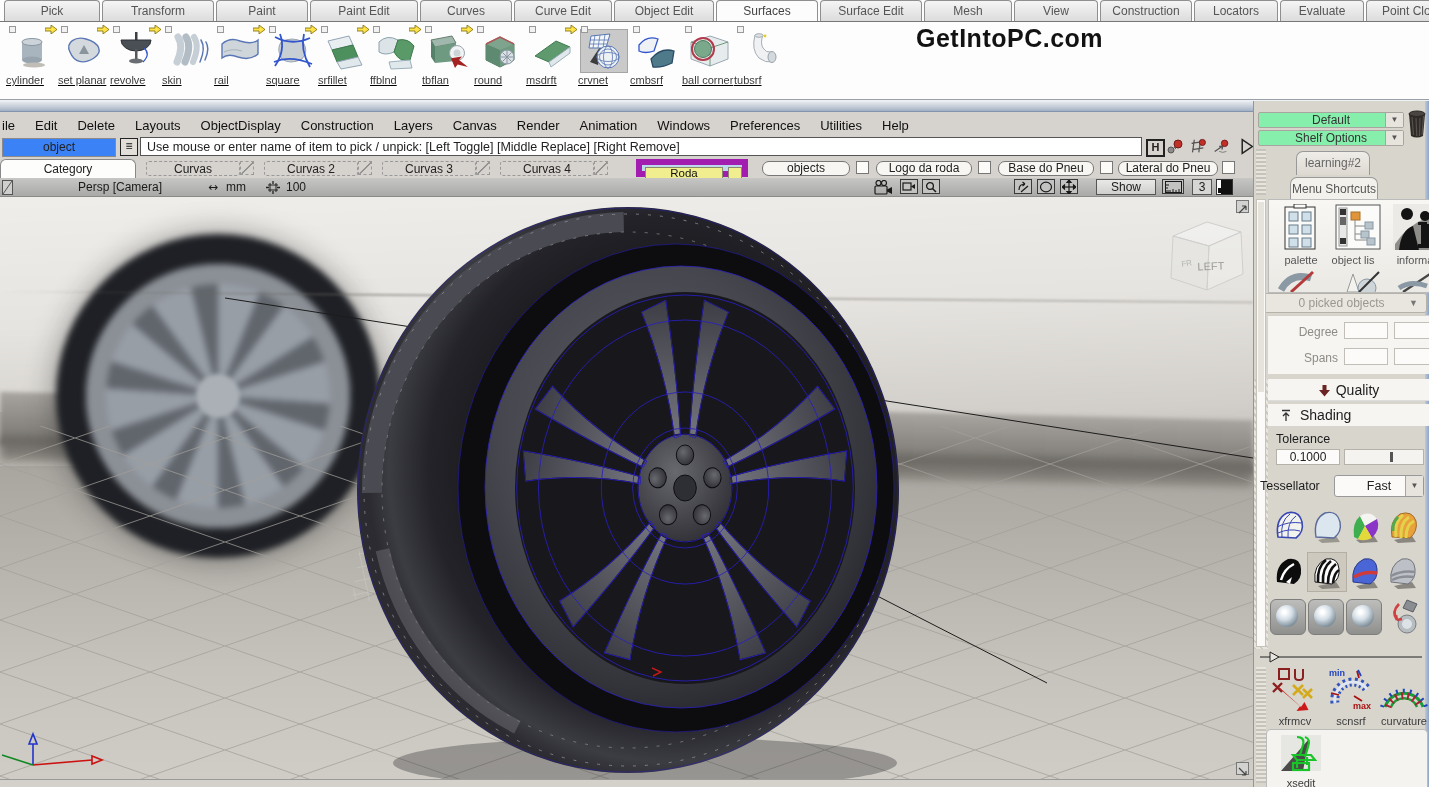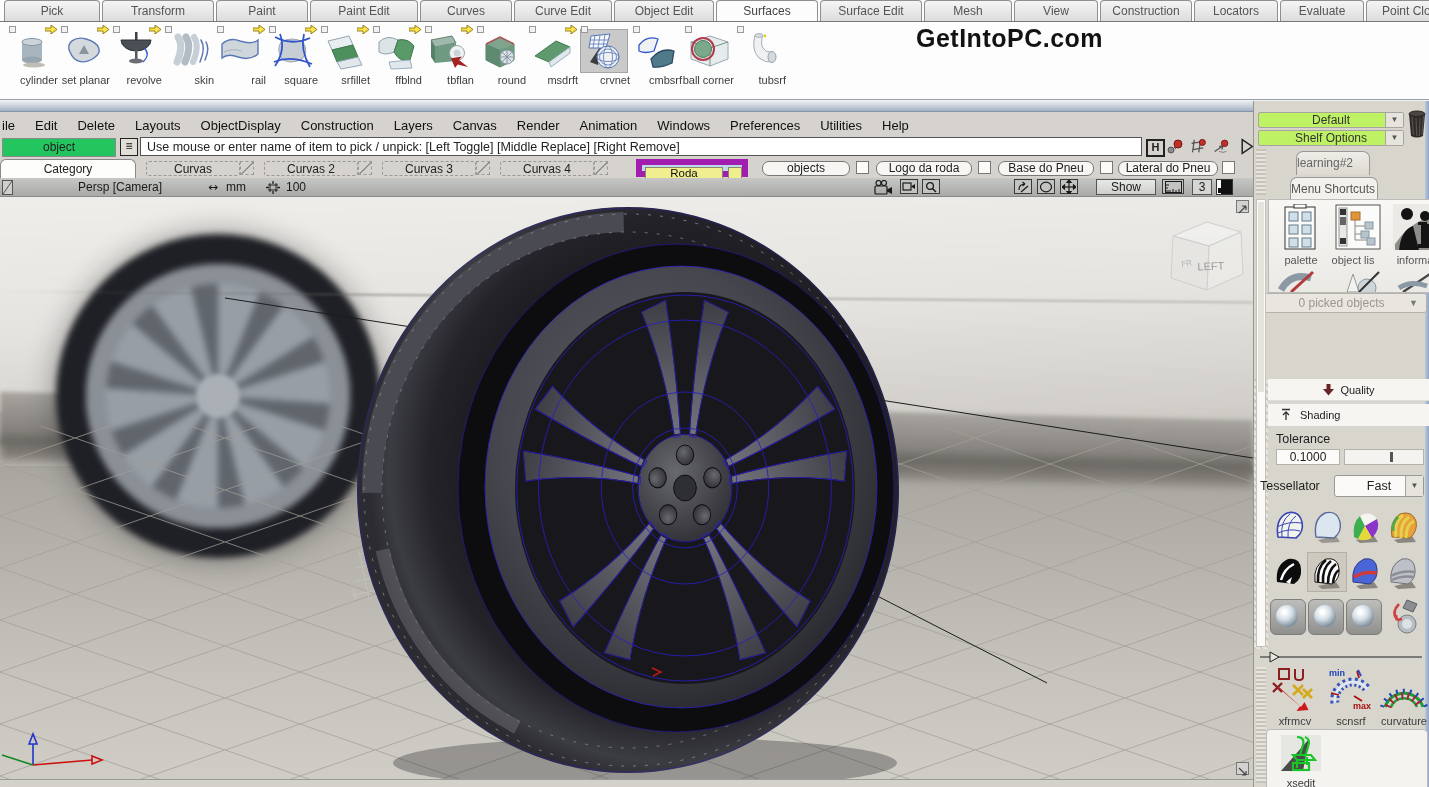--- a/index.html
+++ b/index.html
@@ -3,35 +3,35 @@
 <meta charset="utf-8">
 <style>
   html,body{margin:0;padding:0;background:#888;}
   #app{position:relative;width:1429px;height:787px;background:#d6d3ce;font-family:"Liberation Sans",sans-serif;overflow:hidden;}
   
   #toolbar{position:absolute;left:0;top:0;width:1429px;height:99px;background:#fdfdfd;border-bottom:1px solid #9aa0a8;}
   #ptabs{position:absolute;left:0;top:0;width:1429px;height:22px;display:flex;padding-left:4px;border-bottom:1px solid #777;box-sizing:border-box;}
   .ptab{flex:0 0 auto;height:21px;line-height:20px;margin-right:2px;background:linear-gradient(#f5f5f5,#dcdcdc);border:1px solid #8f8f8f;border-bottom:none;border-radius:4px 4px 0 0;font-size:12px;color:#555;text-align:center;box-sizing:border-box;}
   .ptab.active{background:#fcfcfc;color:#444;}
   #tools{position:absolute;left:6px;top:26px;display:flex;}
-  .tool{width:52px;position:relative;text-align:right;}
+  .tool{width:52px;position:relative;text-align:left;text-decoration:underline;}
   .ticon{width:46px;height:42px;margin:4px auto 0;display:flex;align-items:center;justify-content:center;}
   .ticon.sel{background:#c9c9c9;outline:1px solid #a5a5a5;}
   .tlabel{font-size:11px;color:#3c3c3c;margin-top:2px;white-space:nowrap;}
   .csq{position:absolute;top:0;left:3px;width:5px;height:5px;border:1px solid #999;background:#f2f2f2;}
   .oa{position:absolute;top:-1px;right:1px;}
   #watermark{position:absolute;left:916px;top:24px;font-size:25px;font-weight:bold;color:#121212;letter-spacing:.5px;}
   
   #sep{position:absolute;left:0;top:100px;width:1429px;height:12px;background:linear-gradient(#f2f4f7,#c9d0da 55%,#a3b0c4);border-bottom:1px solid #8494ad;box-sizing:border-box;}
   
   #menubar{position:absolute;left:0;top:113px;width:1429px;height:24px;background:#d6d3ce;display:flex;align-items:center;font-size:13px;color:#101010;}
   .mitem{padding:0 10px;}
   
   #promptrow{position:absolute;left:0;top:137px;width:1429px;height:21px;background:#d6d3ce;}
-  #selbox{position:absolute;left:2px;top:1px;width:112px;height:17px;background:#22c55e;border:1px solid #8a8a8a;font-size:12px;text-align:center;line-height:16px;color:#222;}
+  #selbox{position:absolute;left:2px;top:1px;width:112px;height:17px;background:#3b82f6;border:1px solid #8a8a8a;font-size:12px;text-align:center;line-height:16px;color:#222;}
   #listbtn{position:absolute;left:120px;top:1px;width:16px;height:16px;border:1px solid #222;background:#e2dfd8;font-size:12px;line-height:15px;text-align:center;color:#111;}
   #promptinput{position:absolute;left:140px;top:0px;width:994px;height:17px;background:#fff;border:1px solid #555;font-size:12.5px;color:#222;padding:0 0 0 6px;font-family:"Liberation Sans",sans-serif;}
   .pico{position:absolute;top:1px;width:18px;height:17px;}
   #hbox{position:absolute;left:1146px;top:2px;width:15px;height:14px;border:2px solid #222;font-weight:bold;font-size:11px;text-align:center;line-height:13px;color:#222;}
   
   #layerrow{position:absolute;left:0;top:158px;width:1429px;height:20px;background:#d6d3ce;}
   #cattab{position:absolute;left:0;top:1px;width:136px;height:19px;background:#fdfdfb;border:1px solid #888;border-bottom:none;border-radius:6px 6px 0 0;text-align:center;font-size:12px;line-height:18px;color:#222;box-sizing:border-box;}
   .ltab{position:absolute;top:3px;height:15px;background:#d6d3ce;border:1px dashed #999;border-radius:3px;font-size:12px;color:#222;text-align:center;line-height:14px;box-sizing:border-box;}
   .ldiag{position:absolute;top:3px;width:14px;height:14px;border:1px dashed #999;box-sizing:border-box;overflow:hidden;}
   .ldiag i{position:absolute;left:-2px;top:5px;width:18px;height:1px;background:#777;transform:rotate(-45deg);}
@@ -56,30 +56,30 @@
   #showbtn{position:absolute;left:1096px;top:1px;width:60px;height:16px;border:1px solid #555;background:linear-gradient(#e9e9e7,#cfcfcd);font-size:12px;text-align:center;line-height:14px;box-sizing:border-box;}
   #lvlbtn{position:absolute;left:1192px;top:1px;width:20px;height:16px;border:1px solid #555;background:#d6d6d4;font-size:12px;text-align:center;line-height:14px;box-sizing:border-box;}
   #blksq{position:absolute;left:1216px;top:1px;width:17px;height:16px;background:#fff;border:1px solid #333;box-sizing:border-box;}
   #blksq i{position:absolute;right:0;top:0;width:11px;height:14px;background:#111;}
   #blksq b{position:absolute;left:1px;bottom:1px;width:5px;height:5px;background:#111;}
   .cornerglyph{position:absolute;width:13px;height:13px;background:#d2d2d0;border:1px solid #777;box-sizing:border-box;}
   #viewcube{position:absolute;left:1163px;top:30px;}
   
   #panel{position:absolute;left:1253px;top:101px;width:176px;height:686px;background:#d8d5cd;border-left:1px solid #96968f;box-sizing:border-box;overflow:hidden;}
   #panel .blue-edge{position:absolute;right:0;top:0;width:4px;height:100%;background:linear-gradient(90deg,#bcc9dc,#8fa6c6);}
-  .drop{position:absolute;left:4px;width:146px;height:16px;background:#bef264;border:1px solid #a8a5a0;border-radius:2px;font-size:12px;color:#333;text-align:center;line-height:15px;box-sizing:border-box;}
+  .drop{position:absolute;left:4px;width:146px;height:16px;background:#86efac;border:1px solid #a8a5a0;border-radius:2px;font-size:12px;color:#333;text-align:center;line-height:15px;box-sizing:border-box;}
   .droparr{position:absolute;right:0;top:0;width:17px;height:14px;background:#e7e4dd;border-left:1px solid #a8a5a0;font-size:8px;color:#555;line-height:14px;text-align:center;}
-  .ptab2{position:absolute;border:1px solid #999;border-bottom:none;border-radius:7px 7px 0 0;font-size:12px;box-sizing:border-box;}
+  .ptab2{position:absolute;border:1px solid #999;border-bottom:none;border-radius:7px 7px 0 0;font-size:12px;text-align:center;box-sizing:border-box;}
   #shelficons{position:absolute;left:14px;top:98px;width:162px;height:94px;background:linear-gradient(#f8f7f4,#ebe9e4);border:1px solid #bbb;box-sizing:border-box;overflow:hidden;}
   .silabel{position:absolute;top:54px;font-size:11px;color:#555;text-align:center;width:56px;white-space:nowrap;overflow:hidden;}
   #pickedbar{position:absolute;left:2px;top:192px;width:171px;height:20px;background:#e9e6df;border:1px solid #b5b2aa;border-radius:3px;font-size:12px;color:#9a978f;text-align:center;line-height:18px;box-sizing:border-box;}
   #fieldsbox{position:absolute;left:14px;top:214px;width:162px;height:58px;background:#f6f5f2;border-top:1px solid #d5d2cb;}
   .flabel{position:absolute;width:56px;text-align:right;font-size:12px;color:#8f8c86;}
   .ffield{position:absolute;width:44px;height:17px;background:#fcfbf9;border:1px solid #c2bfb8;box-sizing:border-box;}
-  .secbar{position:absolute;left:14px;width:162px;height:22px;background:#f6f5f2;font-size:11px;color:#1c1c1c;box-sizing:border-box;}
+  .secbar{position:absolute;left:14px;width:162px;height:22px;background:#f6f5f2;font-size:14px;color:#1c1c1c;box-sizing:border-box;}
   #hatch{position:absolute;left:0;top:278px;width:14px;height:270px;background:repeating-linear-gradient(45deg,#ccc9c1 0 2px,#e7e4dd 2px 5px);}
   #pscroll{position:absolute;left:2px;top:98px;width:10px;height:448px;background:#fbfaf8;border:1px solid #c5c2ba;box-sizing:border-box;}
   #pscroll i{position:absolute;left:1px;top:2px;width:6px;height:190px;background:#e6e3dc;}
   .dotstrip{position:absolute;width:10px;background:repeating-linear-gradient(0deg,#c6c3bb 0 2px,#e7e4dd 2px 4px);}
   #tolfield{position:absolute;left:22px;top:348px;width:64px;height:16px;background:#fcfbf9;border:1px solid #b5b2aa;font-size:12px;text-align:center;color:#222;box-sizing:border-box;font-family:"Liberation Sans",sans-serif;}
   #tolslider{position:absolute;left:90px;top:348px;width:80px;height:16px;background:#f4f3f0;border:1px solid #b5b2aa;box-sizing:border-box;}
   #tolslider i{position:absolute;left:58%;top:2px;width:3px;height:10px;background:#555;}
   #tessdrop{position:absolute;left:80px;top:374px;width:90px;height:22px;background:#fbfaf8;border:1px solid #999;border-radius:3px;font-size:12.5px;text-align:center;line-height:20px;color:#222;box-sizing:border-box;}
   .pigrid{position:absolute;width:38px;height:38px;display:flex;align-items:center;justify-content:center;}
   .pigrid.sel{background:#cdc9be;outline:1px solid #b3afa4;}
@@ -733,20 +733,28 @@
           <path d="M44 2 L24 22" stroke="#333" stroke-width="2"></path>
         </svg>
       <svg style="position:absolute;left:124px;top:70px" width="46" height="24" viewBox="0 0 46 24">
           <path d="M40 2 L10 22" stroke="#444" stroke-width="2.4"></path>
           <path d="M6 18 Q18 10 34 16" stroke="#8a99a4" stroke-width="5" fill="none"></path>
         </svg>
     </div>
 
     <div id="pickedbar"><span>0 picked objects</span><span style="position:absolute;right:8px;top:0;font-size:9px;color:#777">▼</span></div>
 
+    <div id="fieldsbox">
+      <span class="flabel" style="left:14px;top:9px">Degree</span>
+      <div class="ffield" style="left:76px;top:6px"></div>
+      <div class="ffield" style="left:126px;top:6px;width:40px"></div>
+      <span class="flabel" style="left:14px;top:35px">Spans</span>
+      <div class="ffield" style="left:76px;top:32px"></div>
+      <div class="ffield" style="left:126px;top:32px;width:40px"></div>
+    </div>
 
     <div id="hatch"></div>
     <div id="pscroll">
         <i></i>
       </div>
 
     <div class="secbar" style="top:278px;border-bottom:1px solid #ddd;text-align:center;line-height:22px">
       <svg width="11" height="12" viewBox="0 0 11 12" style="vertical-align:-2px;margin-right:6px">
           <path d="M3.5 0 h4 v5 h3.5 L5.5 11.5 0 5 h3.5Z" fill="#6a2424"></path>
         </svg><span>Quality</span>

